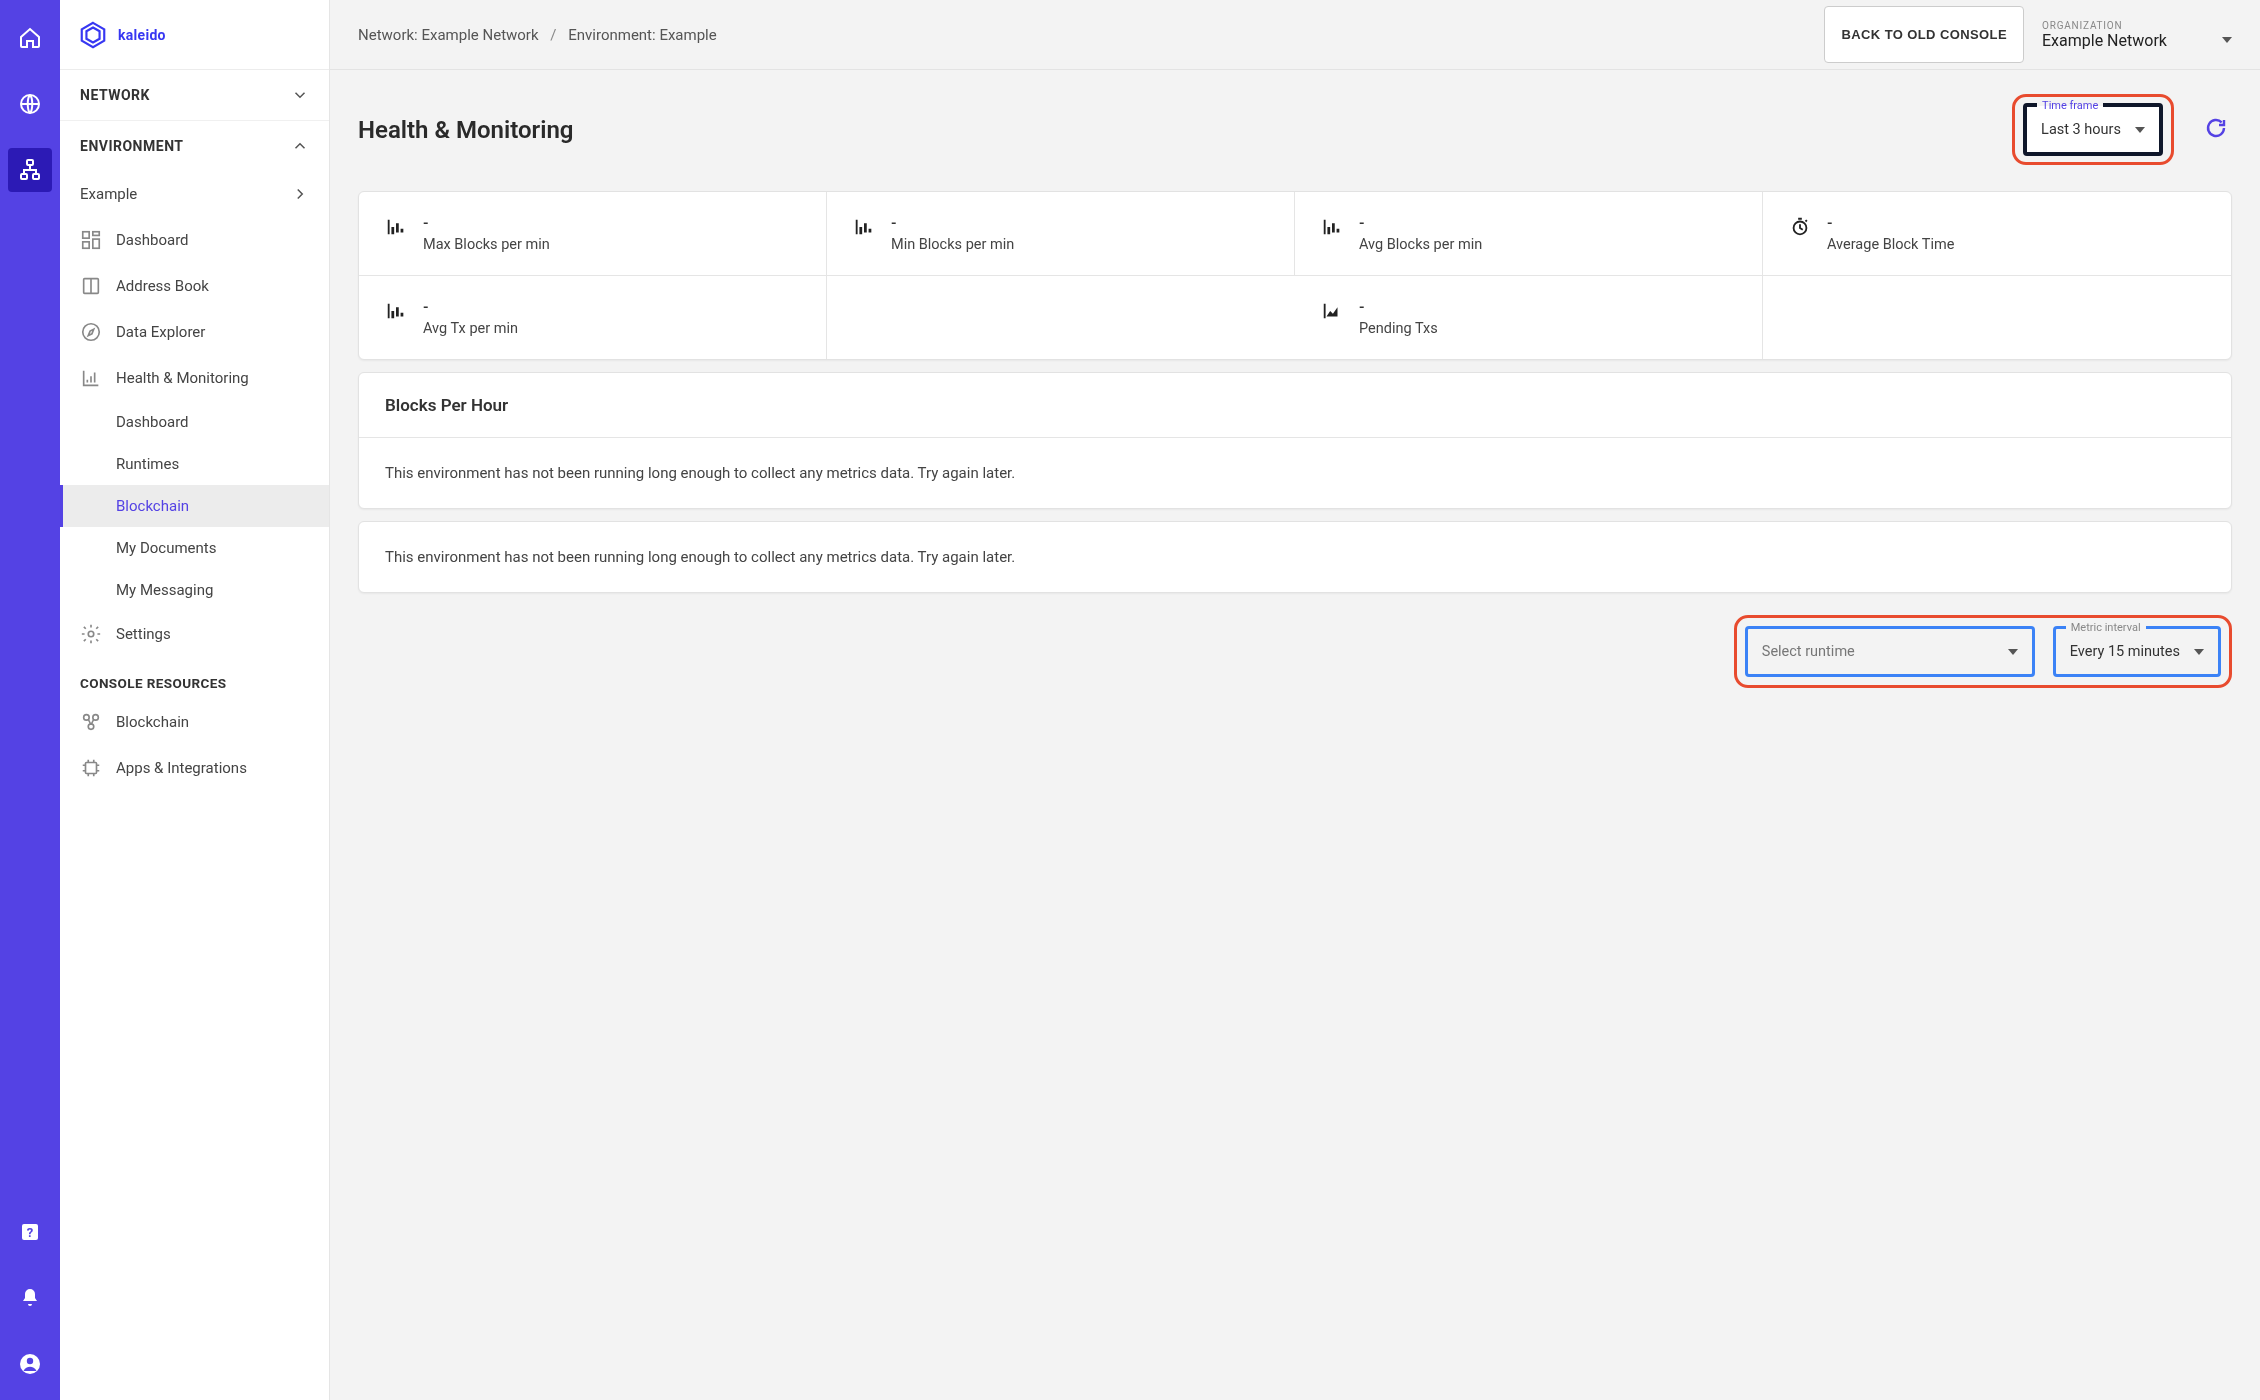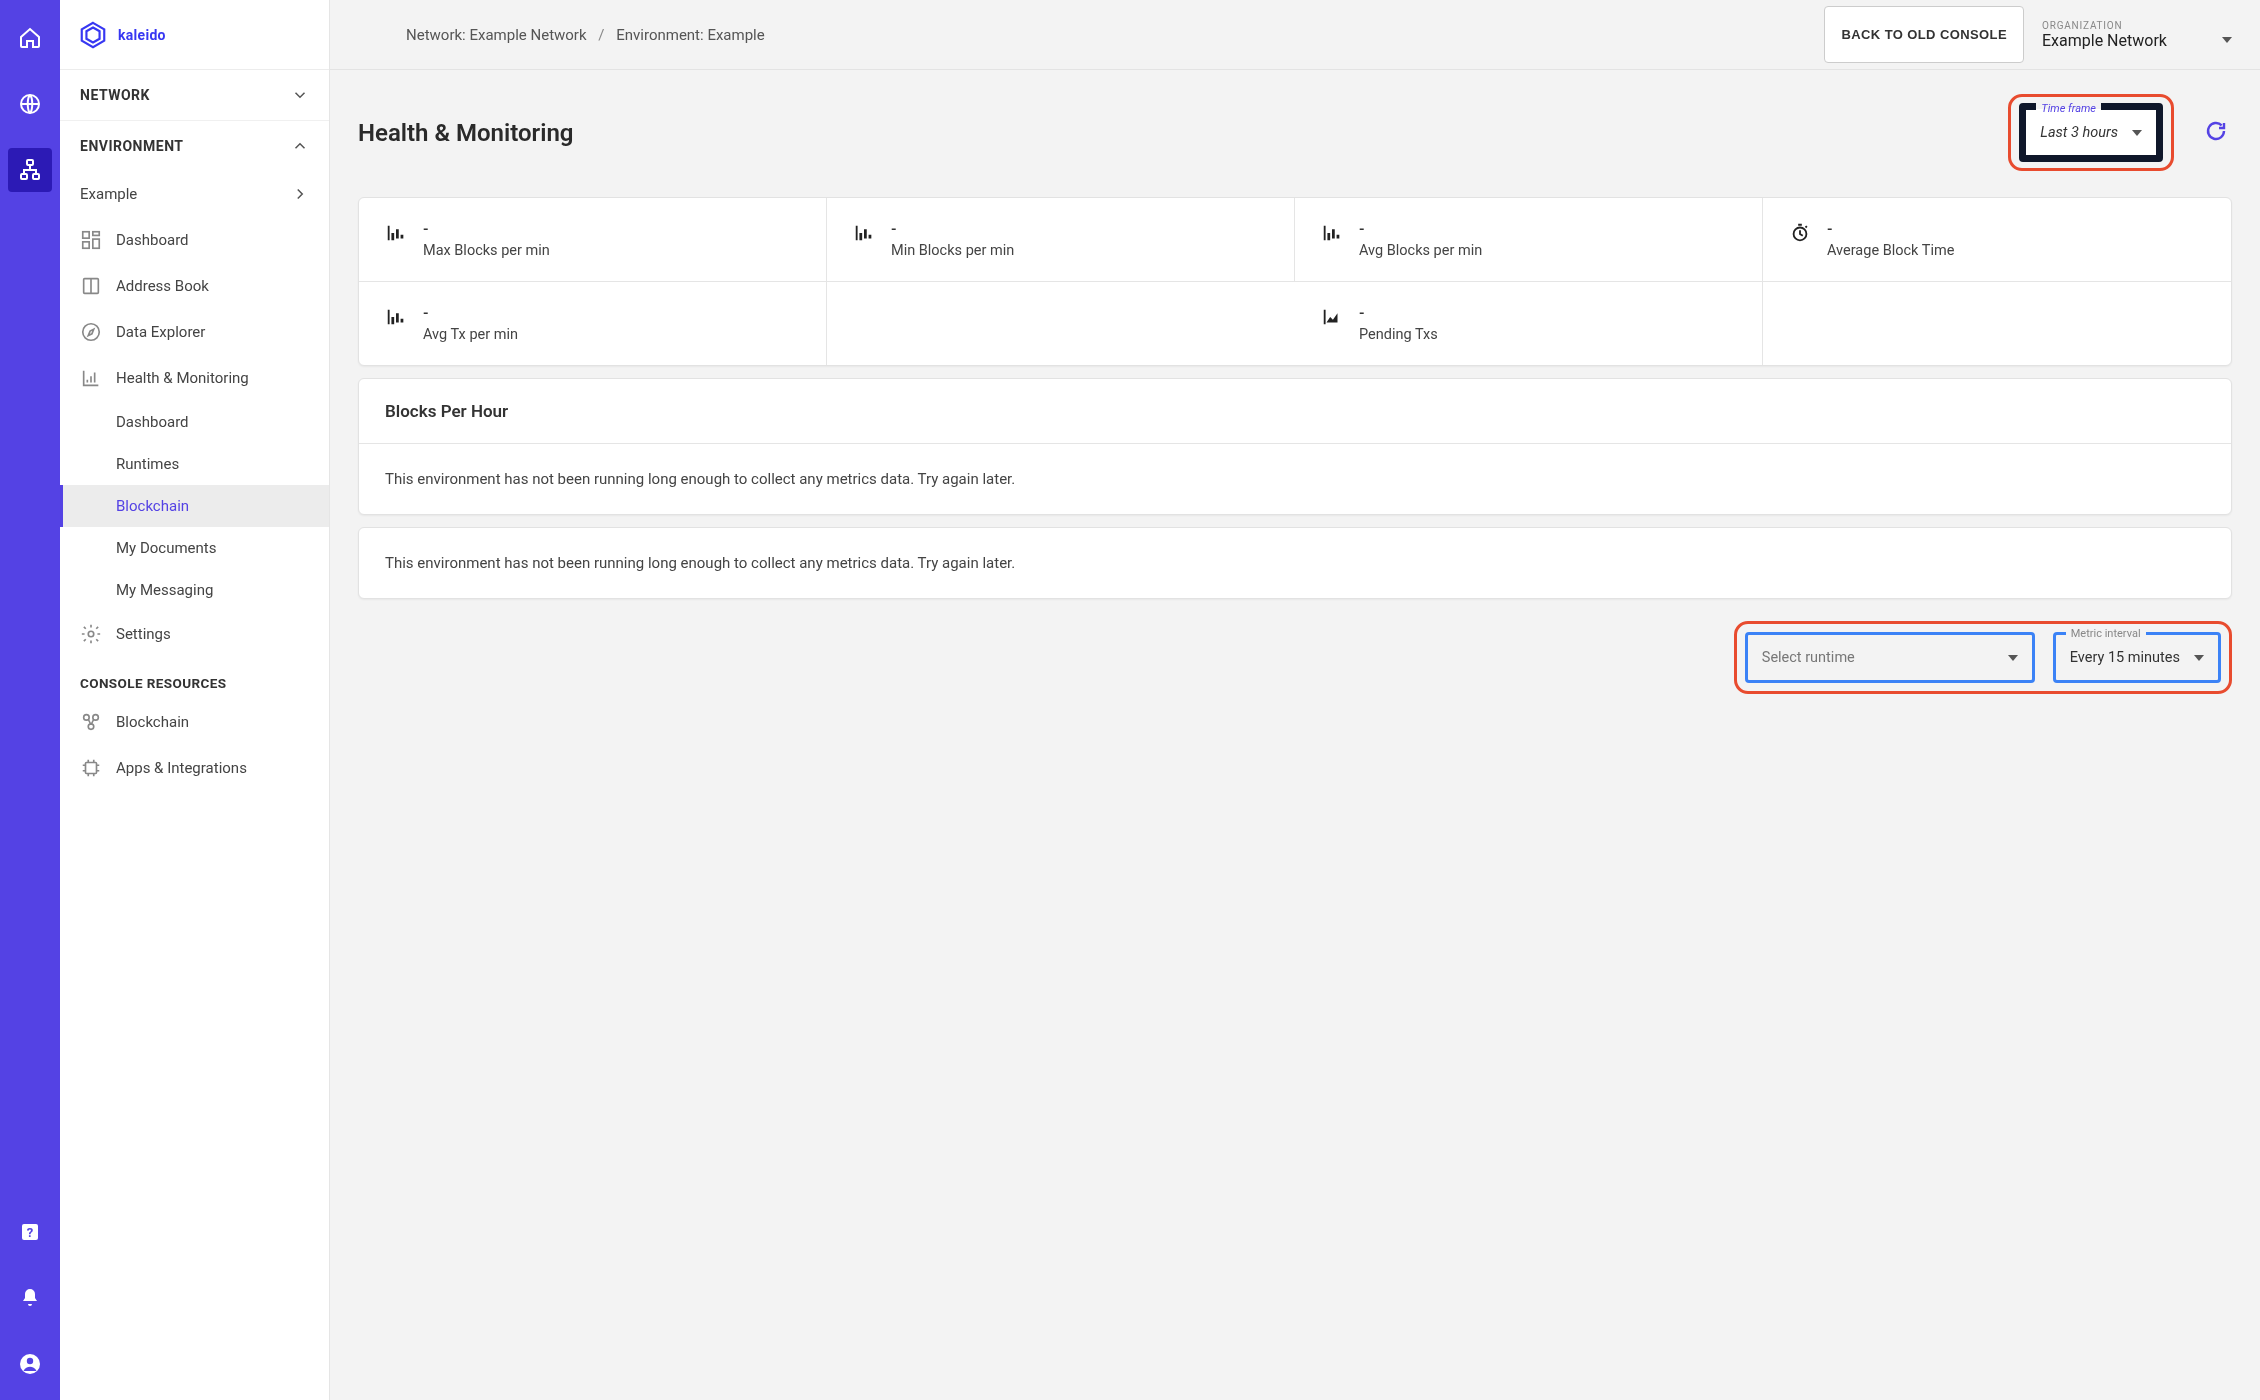--- a/index.html
+++ b/index.html
@@ -59,21 +59,21 @@
     padding:18px 20px 8px; font-size:13.5px; font-weight:700; letter-spacing:.4px; color:#333;
   }
 
   
   .main { flex:1; display:flex; flex-direction:column; overflow-y:auto; }
 
   .topbar {
     height:70px; background:#f3f3f3; border-bottom:1px solid #e3e3e3;
     display:flex; align-items:center; padding:0 28px; gap:18px;
   }
-  .crumb { font-size:15px; color:#555;margin-left:48px; }
+  .crumb { font-size:15px; color:#555; }
   .crumb .sep { margin:0 8px; color:#888; }
   .topbar-spacer { flex:1; }
   .old-console-btn {
     border:1px solid #ccc; background:#fff; border-radius:4px;
     padding:20px 16px; font-size:13px; font-weight:700; letter-spacing:.4px;
     cursor:pointer; color:#333;
   }
   .org-picker { display:flex; flex-direction:column; min-width:190px; cursor:pointer; }
   .org-label { font-size:10px; letter-spacing:.8px; color:#888; }
   .org-row { display:flex; align-items:center; justify-content:space-between; gap:10px; }
@@ -86,21 +86,21 @@
   .page-title { font-size:24px; font-weight:600; color:#2a2a2a; flex:1; }
 
   .timeframe-wrap {
     border:3px solid #e84b2e; border-radius:14px; padding:6px 8px;
     display:flex; align-items:center;
   }
   .select-box {
     position:relative; border:3px solid #3b82f6; border-radius:4px;
     background:#fff; min-width:120px;
   }
-  .select-box.outlined-blue { border:7px solid #0f172a;font-style:italic; }
+  .select-box.outlined-blue { border:4px solid #0f172a; }
   .select-box .float-label {
     position:absolute; top:-8px; left:10px; padding:0 5px; font-size:11px;
     background:#f3f3f3; color:#888;
   }
   .select-box.outlined-blue .float-label { color:#5442e4; background:#fff; }
   .select-box.in-highlight .float-label { background:linear-gradient(#f3f3f3 50%, #fff 50%); }
   .select-box .sel-body {
     padding:14px 14px; display:flex; align-items:center; justify-content:space-between; gap:14px;
     font-size:14.5px; color:#333; cursor:pointer;
   }

